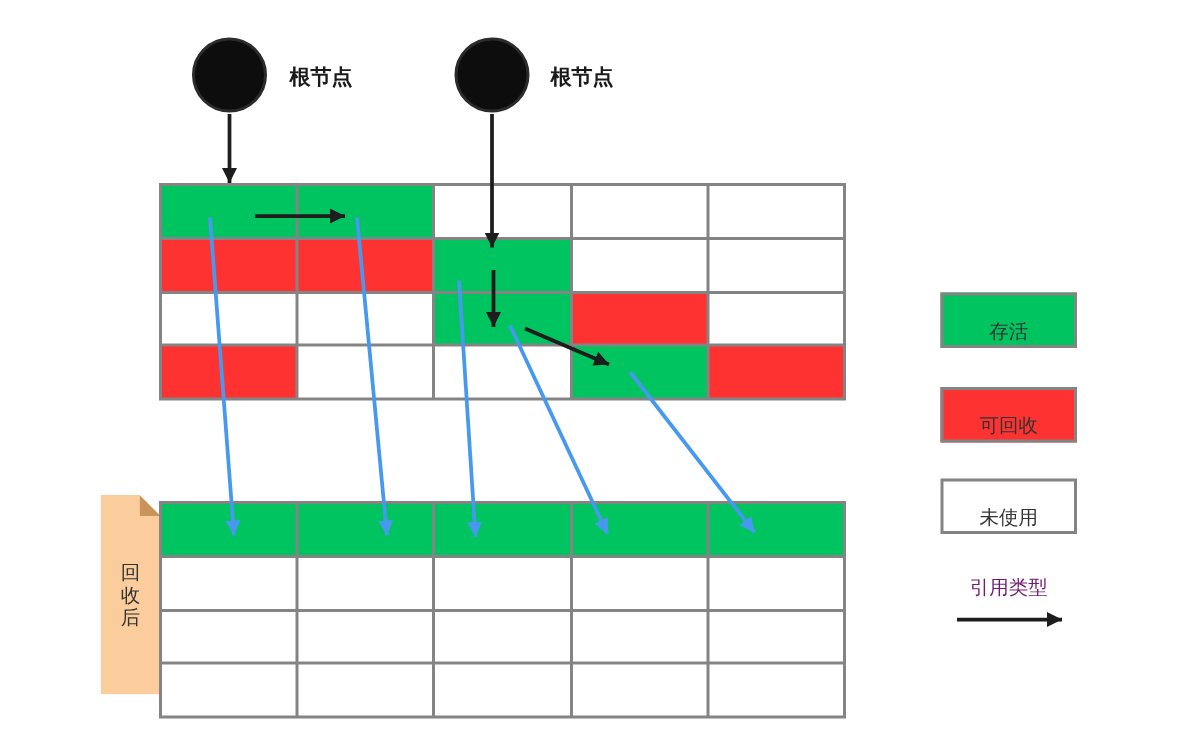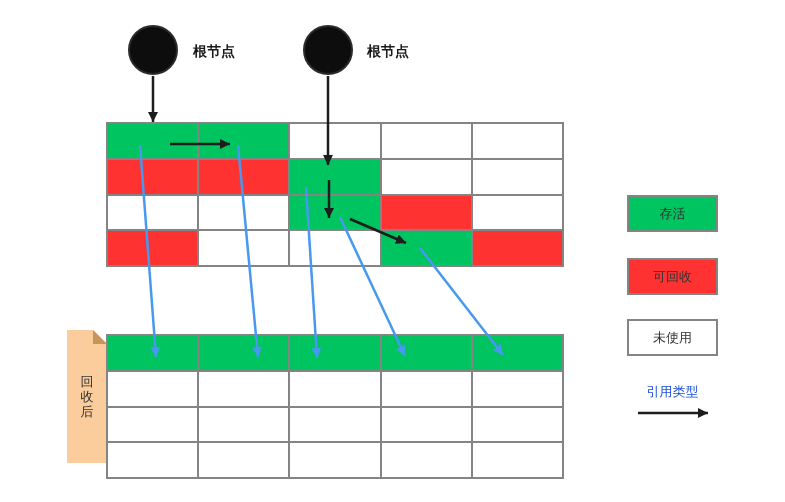--- a/index.html
+++ b/index.html
@@ -69,32 +69,32 @@
     word-break: break-all;
   }
   .legend-box {
     position: absolute;
     left: 627px;
     width: 91px;
     height: 37px;
     border: 2px solid #848484;
     box-sizing: border-box;
     display: flex;
-    align-items: center;
+    align-items: flex-end;
     justify-content: center;
     font-size: 13px;
     color: #333333;
   }
   .legend-text {
     position: absolute;
     left: 627px;
     width: 91px;
     text-align: center;
     font-size: 13px;
-    color: #1d4ed8;
+    color: #701a75;
   }
   .arrow-layer {
     position: absolute;
     inset: 0;
     pointer-events: none;
   }
 </style>
 </head>
 <body>
 

